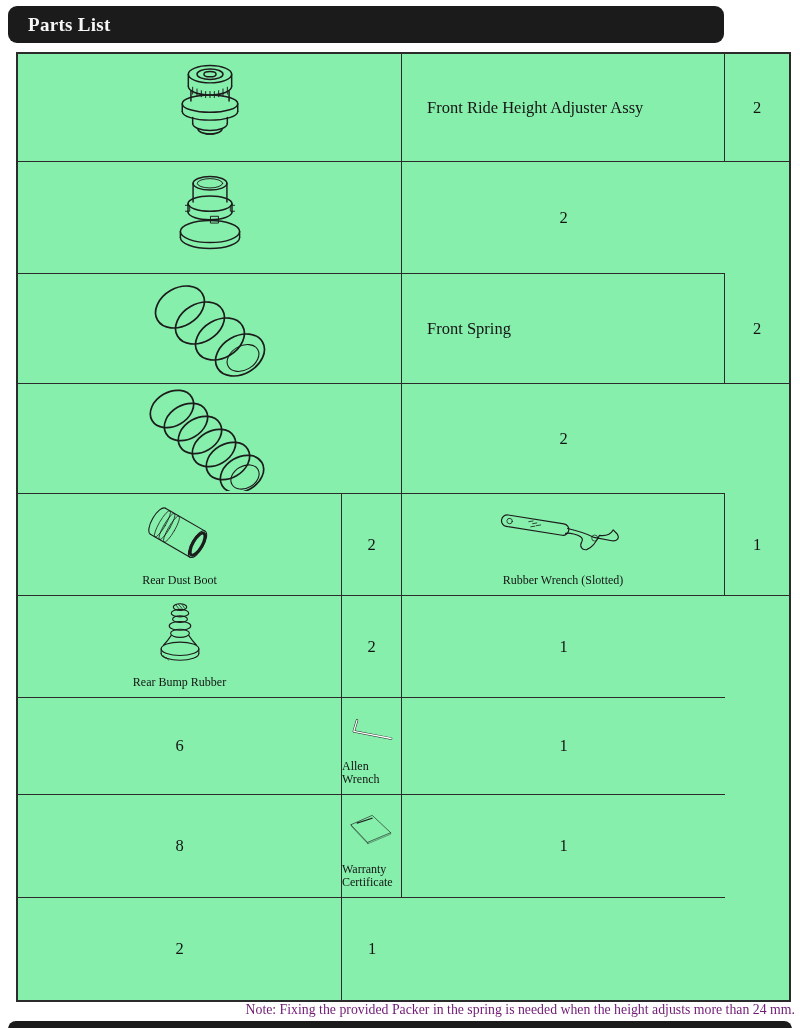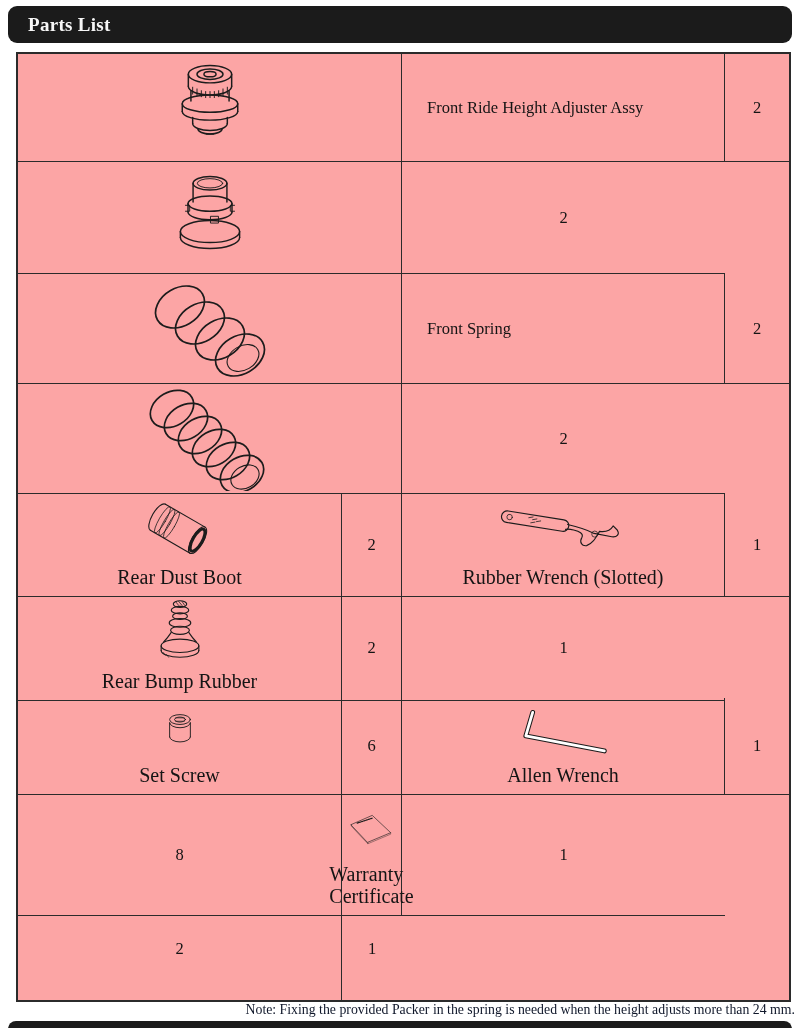--- a/index.html
+++ b/index.html
@@ -2,48 +2,48 @@
 <html><head>
 <meta charset="utf-8">
 <style>
   html,body{margin:0;padding:0;}
   body{
     width:800px;height:1028px;position:relative;background:#ffffff;
     font-family:"Liberation Serif","DejaVu Serif",serif;color:#141414;
     overflow:hidden;
   }
   .hdr-bar{
-    position:absolute;left:8px;top:6px;width:784px;height:37px;
+    position:absolute;left:8px;top:6px;width:716px;height:37px;
     background:#1b1b1b;border-radius:9px;display:flex;align-items:center;
   }
   .hdr-title{
     color:#f6f6f6;font-weight:bold;font-size:19px;padding-left:20px;letter-spacing:0.3px;
   }
   .foot-bar{
     position:absolute;left:8px;top:1021px;width:784px;height:16px;
     background:#1b1b1b;border-radius:9px;
   }
   .parts-table{
     position:absolute;left:16px;top:52px;width:775px;
-    border:2px solid #2b2b2b;background:#fca5a5;box-sizing:border-box;
+    border:2px solid #2b2b2b;background:#86efac;box-sizing:border-box;
   }
   .row{display:grid;grid-template-columns:324px 60px 323px 64px;box-sizing:border-box;}
   .row > .cell{border-right:1.5px solid #2b2b2b;border-bottom:1.5px solid #2b2b2b;box-sizing:border-box;min-width:0;}
   .row > .cell:last-child{border-right:none;}
   .row.last > .cell{border-bottom:none;}
   .cell{display:flex;align-items:center;justify-content:center;}
   .cell-img-wide{grid-column:1 / span 2;}
   .cell-name{justify-content:flex-start;padding-left:25px;font-size:16.5px;}
   .cell-qty{font-size:16.5px;}
   .cell-part{flex-direction:column;justify-content:flex-end;padding-bottom:8px;}
   .part-art{flex:1;display:flex;align-items:center;justify-content:center;width:100%;}
-  .part-label{font-size:20px;line-height:1.1;font-family:Liberation Serif, serif;}
+  .part-label{font-size:12px;line-height:1.1;font-family:Liberation Serif, serif;}
   .note-line{
     position:absolute;left:0;top:1002px;width:795px;text-align:right;
-    font-size:13.8px;color:#0f172a;
+    font-size:13.8px;color:#701a75;
   }
   svg{display:block;}
   .ln{stroke:#1c1c1c;fill:none;stroke-width:1.7;stroke-linecap:round;stroke-linejoin:round;}
   .ln-thin{stroke:#1c1c1c;fill:none;stroke-width:1.1;stroke-linecap:round;}
   .fillb{fill:#1c1c1c;stroke:none;}
   .tube-out{stroke:#1c1c1c;fill:none;stroke-width:7;stroke-linecap:round;stroke-linejoin:round;}
   .tube-in{stroke:#ffffff;fill:none;stroke-width:4;stroke-linecap:round;stroke-linejoin:round;}
 </style>
 </head>
 <body>
@@ -177,33 +177,20 @@
           <path class="ln-thin" d="M40,84 l3,4 M45,87 l3,4"></path>
         </svg>
       </div>
       <div class="part-label">Rear Bump Rubber</div>
     </div>
     <div class="cell cell-qty">2</div>
     <div class="cell cell-qty">1</div>
   </div>
 
   <div class="row" style="height:97px">
-    <div class="cell cell-part">
-      <div class="part-art">
-        <svg width="90" height="60" viewBox="0 0 130 110">
-          <ellipse class="ln" cx="65" cy="34" rx="19" ry="9"></ellipse>
-          <ellipse class="ln" cx="65" cy="34" rx="10" ry="4.5"></ellipse>
-          <path class="ln-thin" d="M57,31 h16 M57,37 h16"></path>
-          <path class="ln" d="M46,40 A19,9 0 0 0 84,40"></path>
-          <path class="ln" d="M46,40 V66 M84,40 V66"></path>
-          <path class="ln" d="M46,66 A19,9 0 0 0 84,66"></path>
-        </svg>
-      </div>
-      <div class="part-label">Set Screw</div>
-    </div>
     <div class="cell cell-qty">6</div>
     <div class="cell cell-part">
       <div class="part-art">
         <svg width="180" height="62" viewBox="0 0 180 90">
           <polyline class="tube-out" points="46,18 36,52 150,74"></polyline>
           <polyline class="tube-in" points="46,18 36,52 150,74"></polyline>
         </svg>
       </div>
       <div class="part-label">Allen Wrench</div>
     </div>

